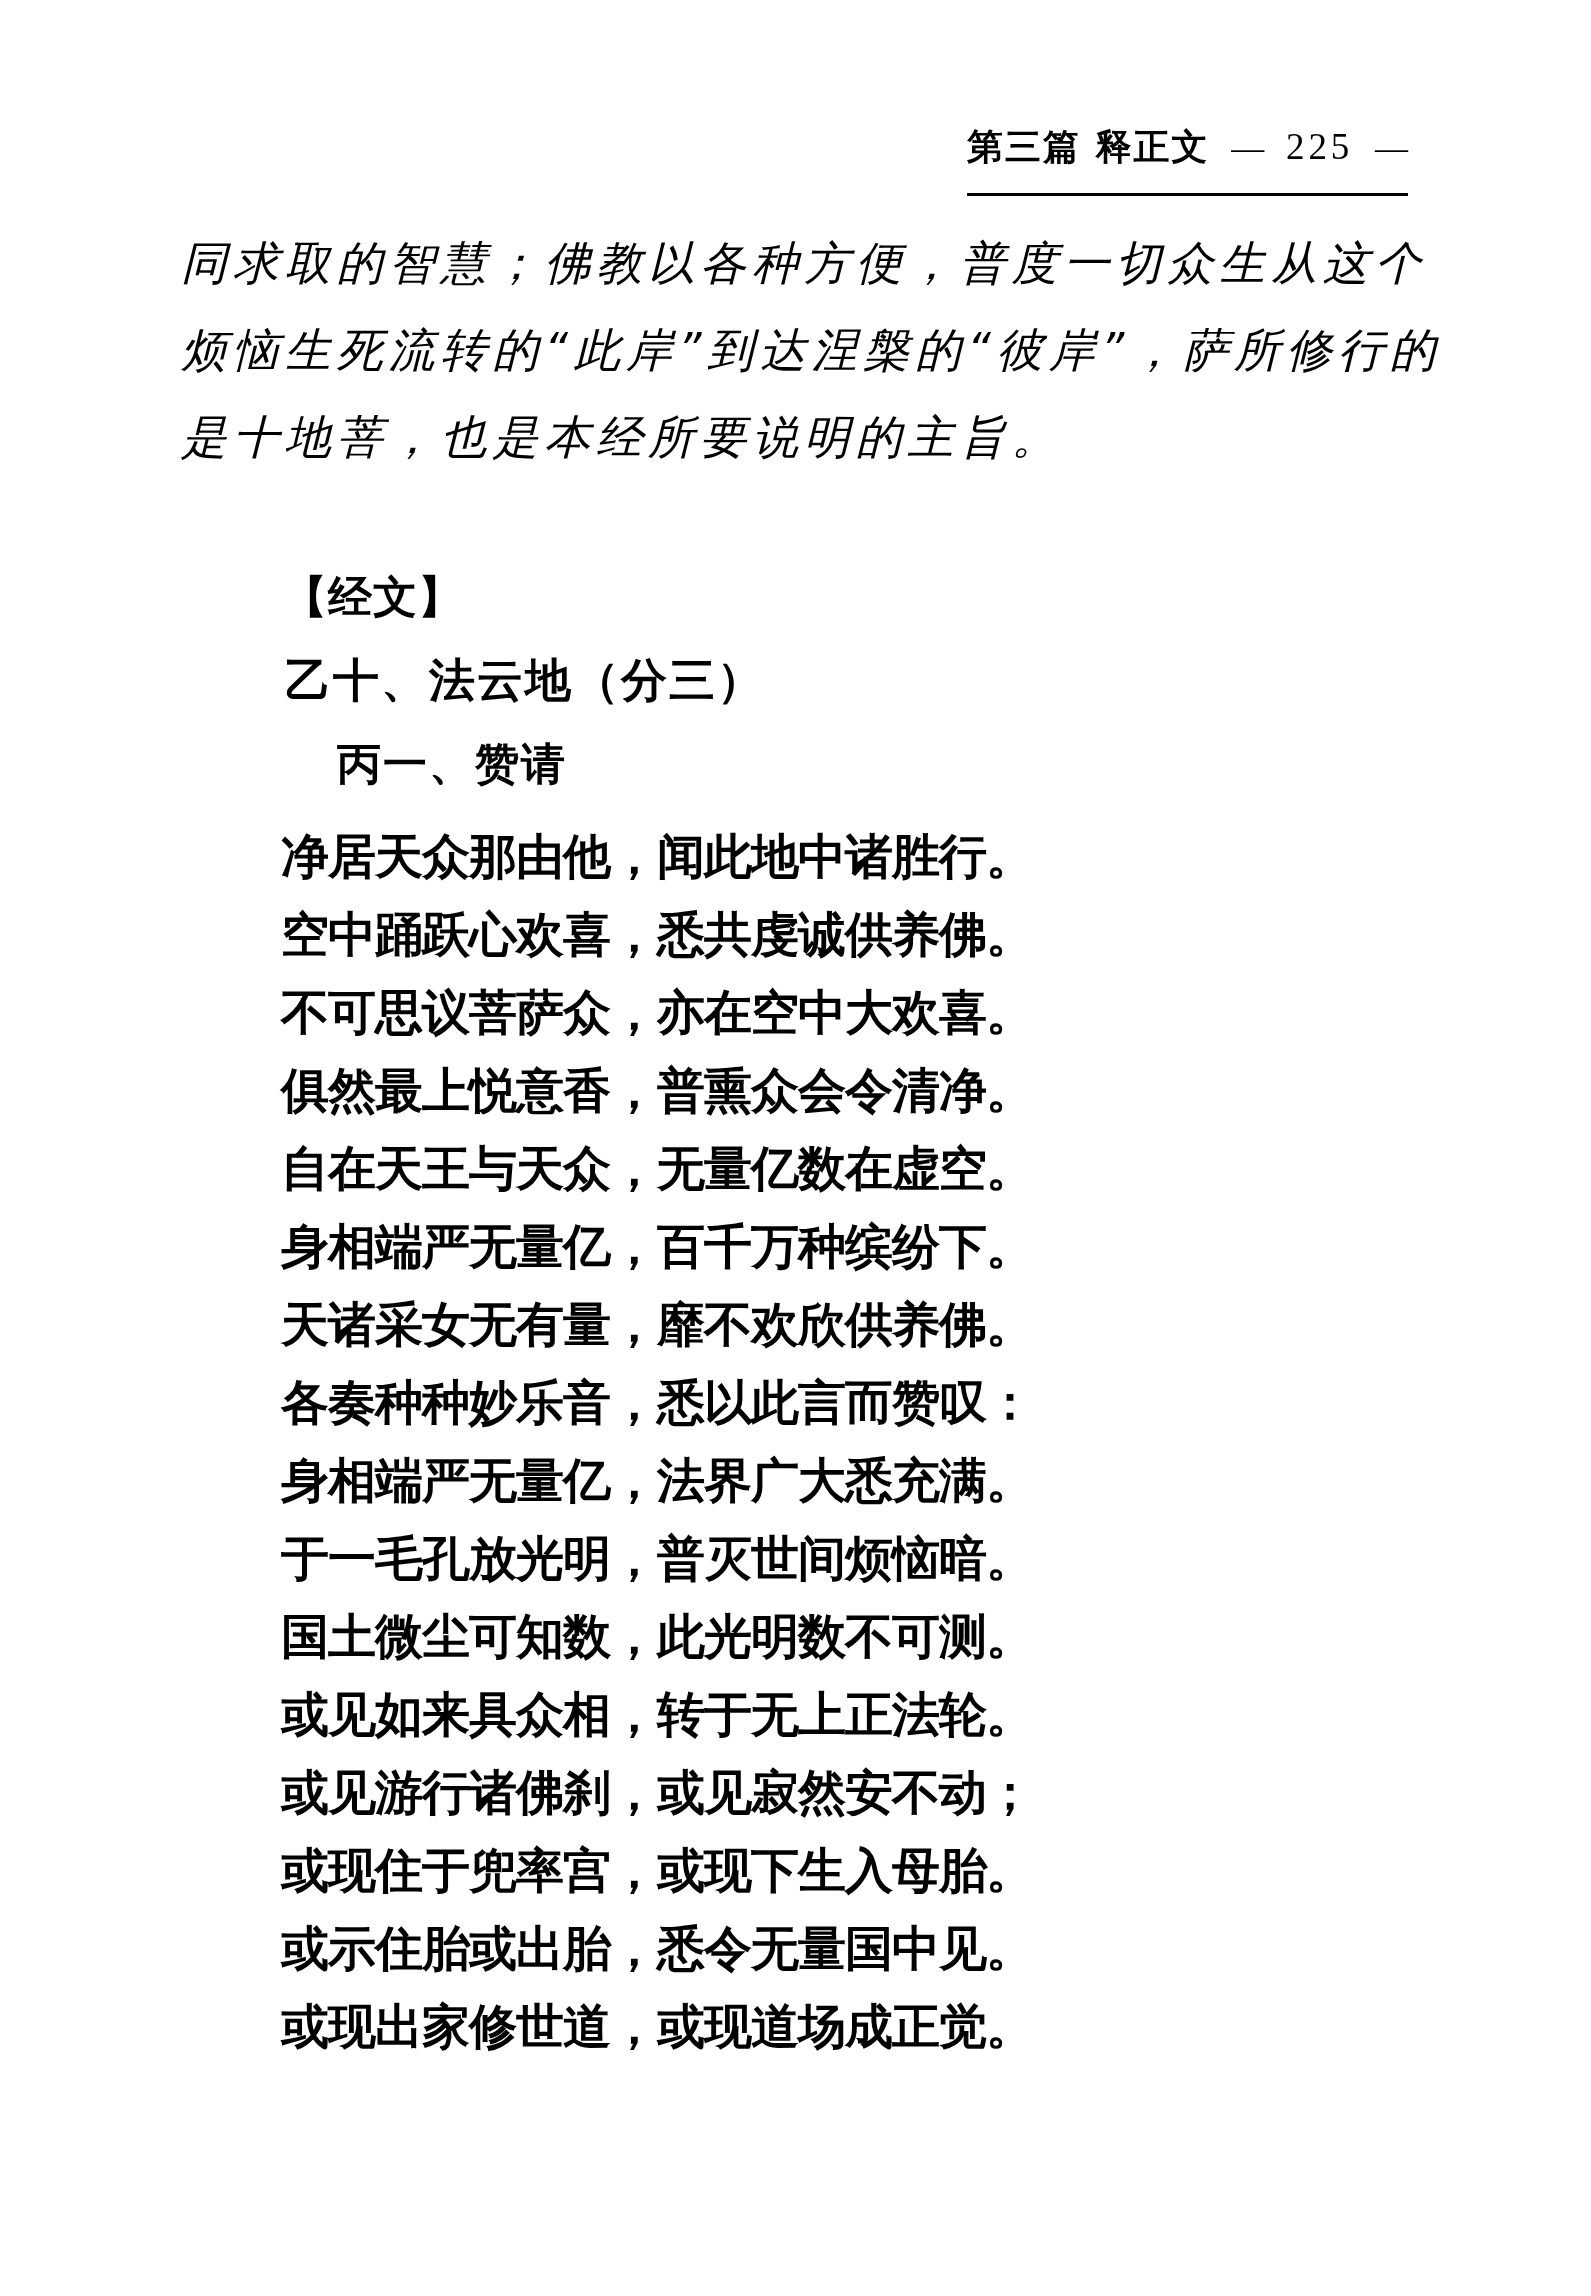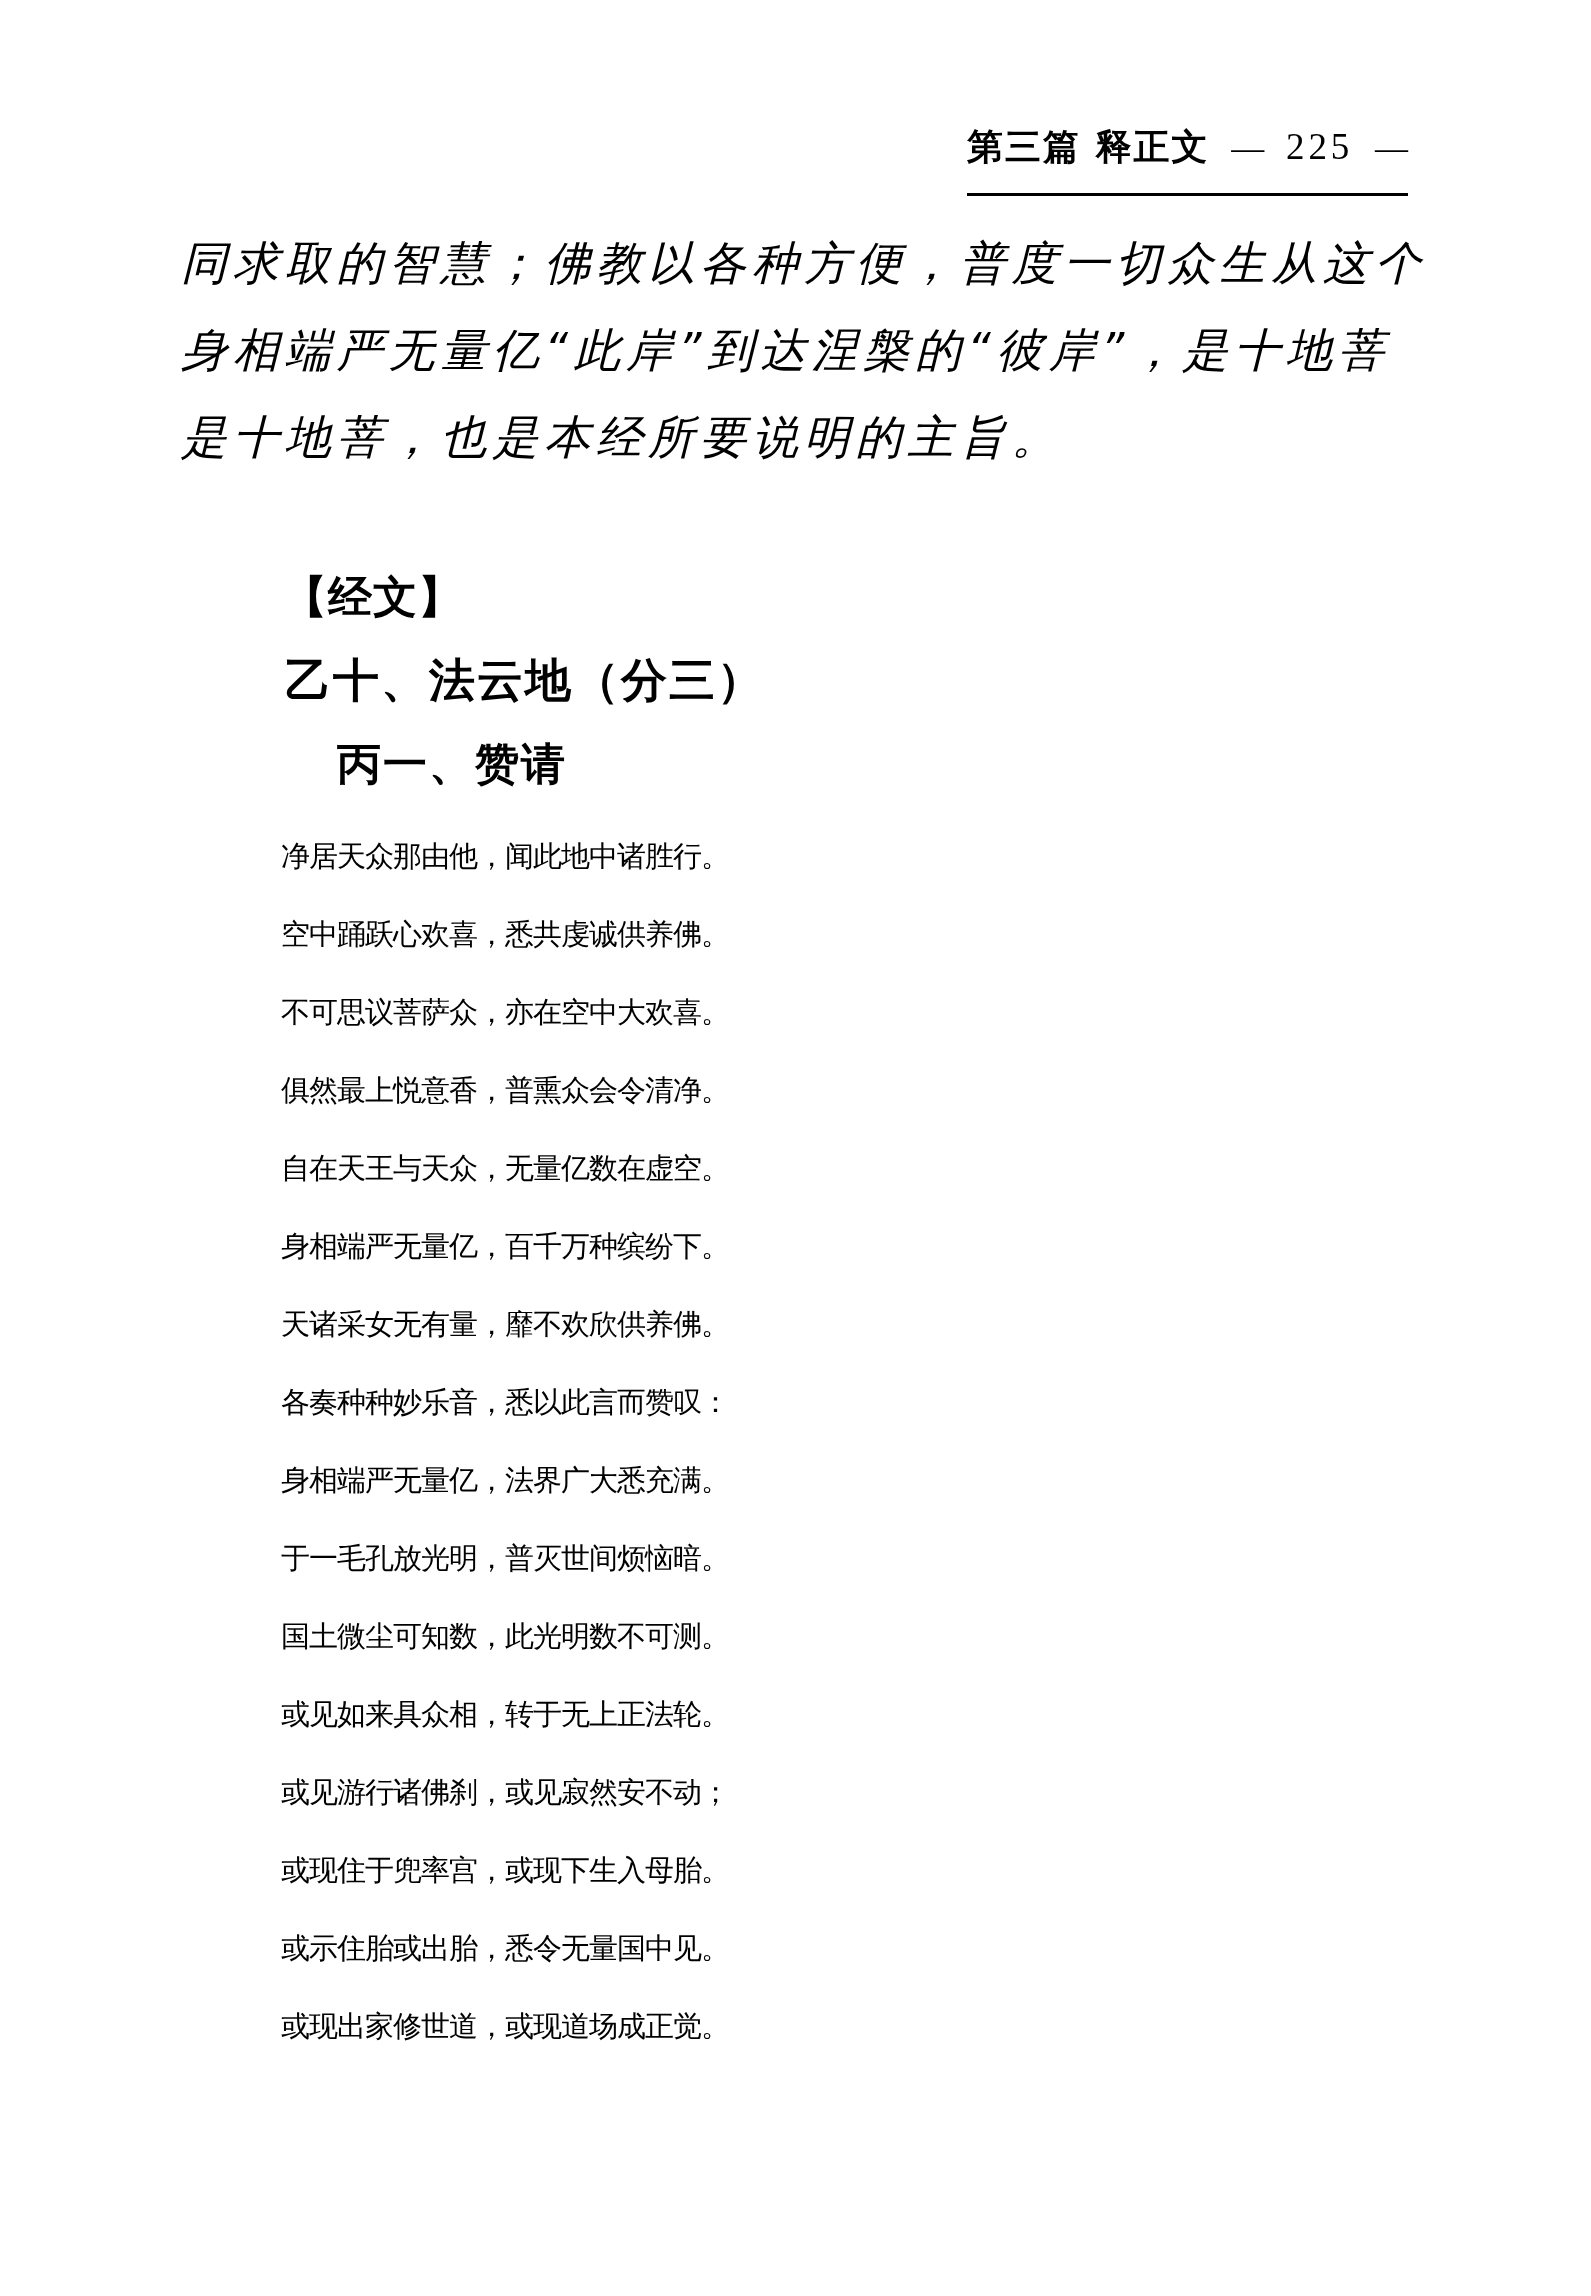--- a/index.html
+++ b/index.html
@@ -85,43 +85,43 @@
     letter-spacing: 2px;
   }
   
   .verse {
     position: absolute;
     left: 281px;
     top: 817px;
     width: 878px;
   }
   .verse .v-line {
-    font-size: 29px;
+    font-size: 48px;
     letter-spacing: -1px;
     line-height: 78px;
     height: 78px;
     white-space: nowrap;
-    font-weight: 400;
+    font-weight: 700;
   }
 </style>
 </head>
 <body>
 
 <div class="page">
 
   <div class="running-header">
     <span class="hdr-title">第三篇 释正文</span>
     <span class="hdr-dash">—</span>
     <span class="hdr-page">225</span>
     <span class="hdr-dash">—</span>
   </div>
 
   <div class="intro">
     <div class="p-line">同求取的智慧；佛教以各种方便，普度一切众生从这个</div>
-    <div class="p-line">身相端严无量亿“此岸”到达涅槃的“彼岸”，是十地菩</div>
+    <div class="p-line">烦恼生死流转的“此岸”到达涅槃的“彼岸”，萨所修行的</div>
     <div class="p-line">是十地菩，也是本经所要说明的主旨。</div>
   </div>
 
   <div class="sutra-marker">【经文】</div>
 
   <div class="heading-yi">乙十、法云地（分三）</div>
 
   <div class="heading-bing">丙一、赞请</div>
 
   <div class="verse">

